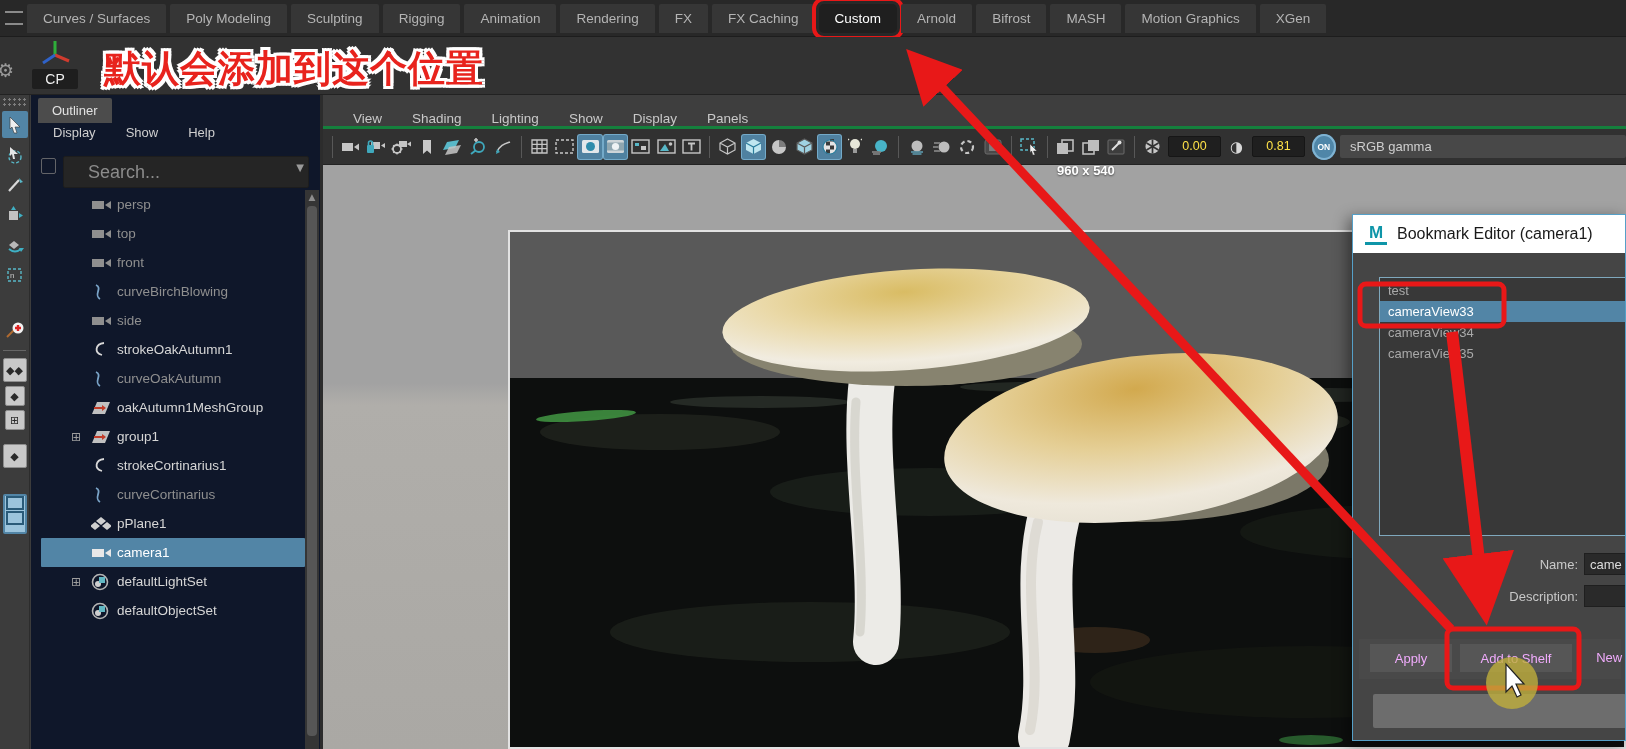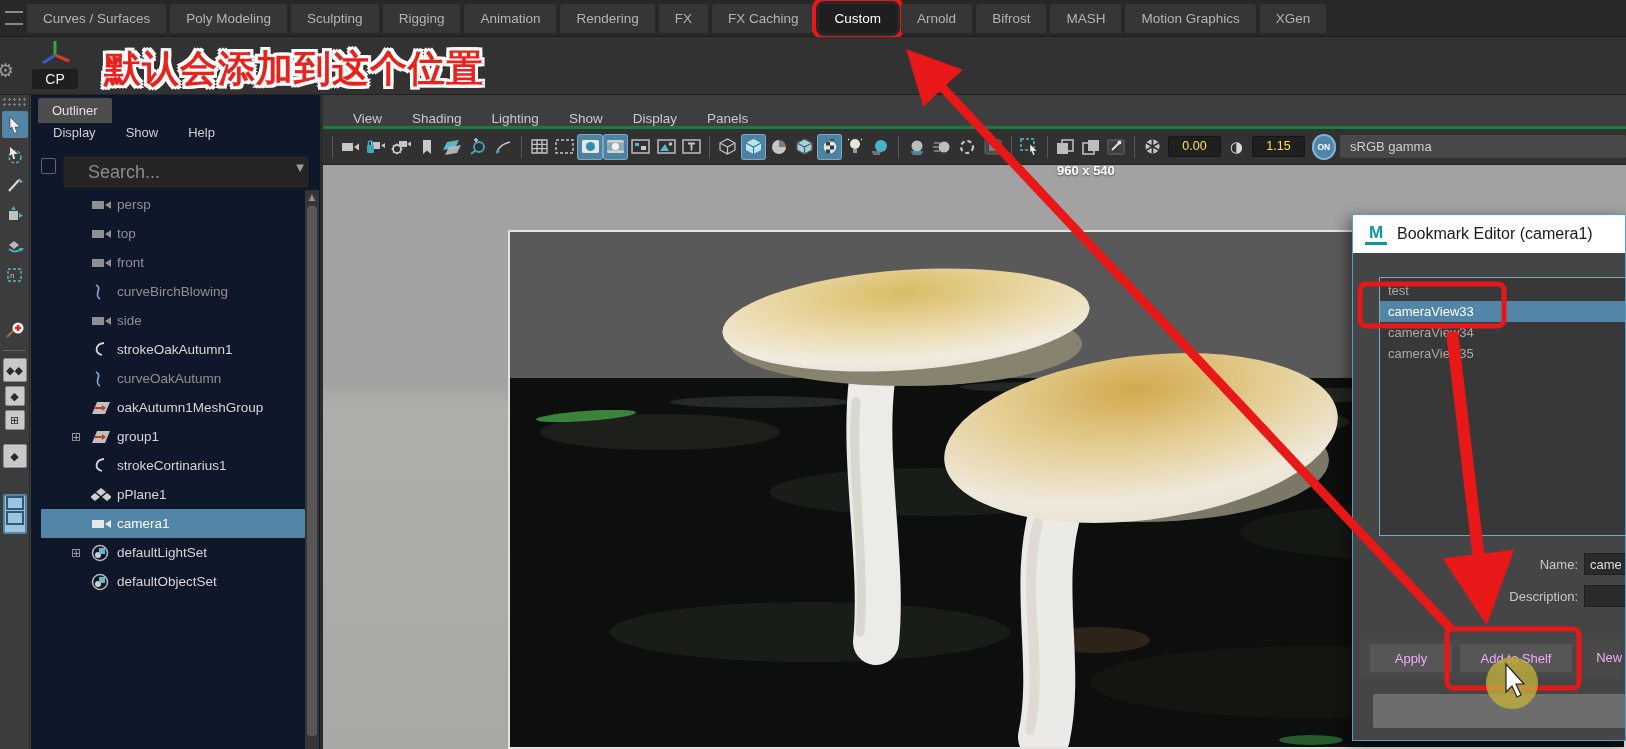--- a/index.html
+++ b/index.html
@@ -308,20 +308,29 @@
         </div>
       <div class="ol-row">
           <span class="exp"></span>
           <span class="oli">
             <svg width="18" height="18" viewBox="0 0 18 18">
               <path d="M13 2 C 4 3, 3 12, 11 14" fill="none" stroke="#d8d8d8" stroke-width="1.8"></path>
             </svg>
           </span>
           <span class="lbl">strokeCortinarius1</span>
         </div>
+      <div class="ol-row dim">
+          <span class="exp"></span>
+          <span class="oli">
+            <svg width="18" height="18" viewBox="0 0 18 18">
+              <path d="M5 2 C 12 5, 2 12, 9 16" fill="none" stroke="#7aa4c8" stroke-width="1.8"></path>
+            </svg>
+          </span>
+          <span class="lbl">curveCortinarius</span>
+        </div>
       <div class="ol-row">
           <span class="exp"></span>
           <span class="oli">
             <svg width="20" height="16" viewBox="0 0 20 16">
               <polygon points="10,1 15,5 10,9 5,5" fill="#cfcfcf"></polygon>
               <polygon points="4,6 9,10 4,14 -1,10" fill="#cfcfcf"></polygon>
               <polygon points="16,6 21,10 16,14 11,10" fill="#cfcfcf"></polygon>
             </svg>
           </span>
           <span class="lbl">pPlane1</span>
@@ -568,21 +577,21 @@
       <div class="ti">
           <svg width="17" height="17" viewBox="0 0 17 17">
             <circle cx="8.5" cy="8.5" r="7" fill="#c6c6c6"></circle>
             <path d="M8.5 8.5 L8.5 1.5 M8.5 8.5 L14.5 5 M8.5 8.5 L14.5 12 M8.5 8.5 L8.5 15.5 M8.5 8.5 L2.5 12 M8.5 8.5 L2.5 5" stroke="#313131" stroke-width="1.7"></path>
           </svg>
         </div>
       <div class="numfield">0.00</div>
       <div class="ti">
           <span class="contrast-g">◑</span>
         </div>
-      <div class="numfield">1.15</div>
+      <div class="numfield">0.81</div>
       <div class="onchip">ON</div>
       <div class="csfield">sRGB gamma</div>
     </div>
 
     <div class="vp-canvas">
       <div class="res-label">960 x 540</div>
       <div class="render">
         <svg width="1114" height="515" viewBox="0 0 1114 515">
           <defs>
             <radialGradient id="gcapA" cx="0.5" cy="0.22" r="0.85">

